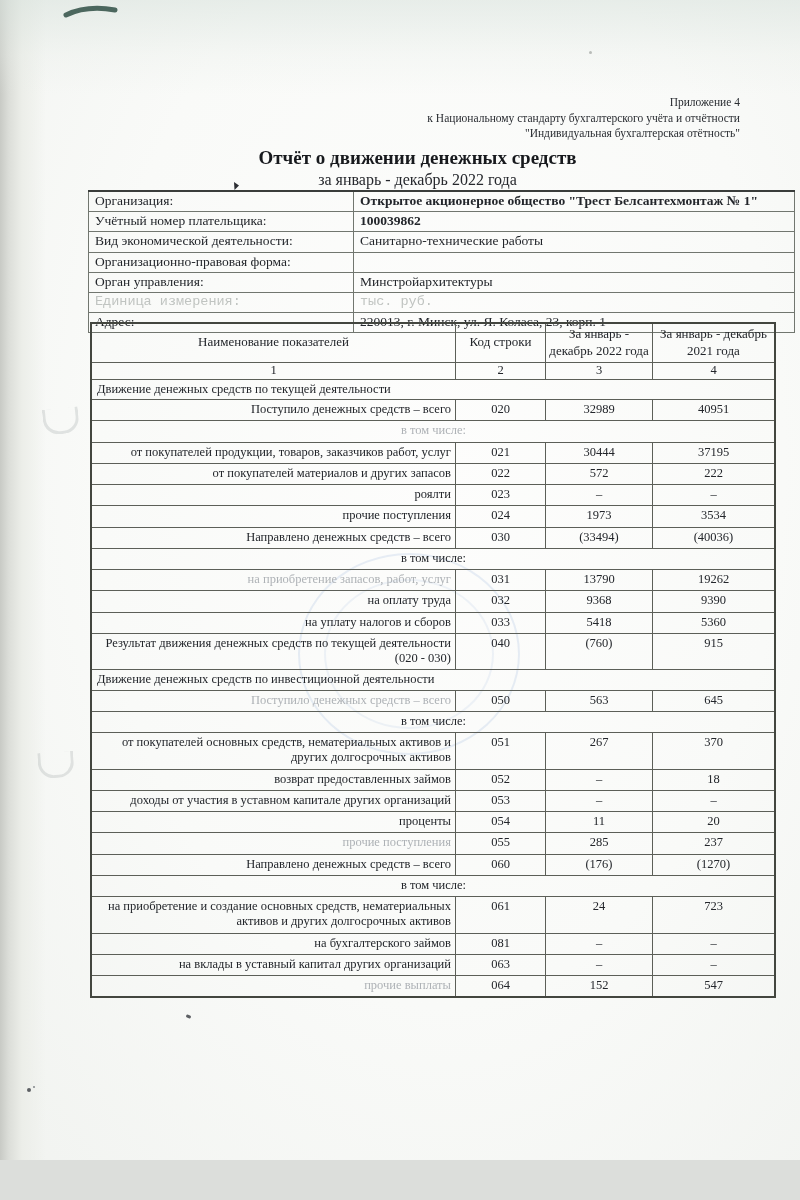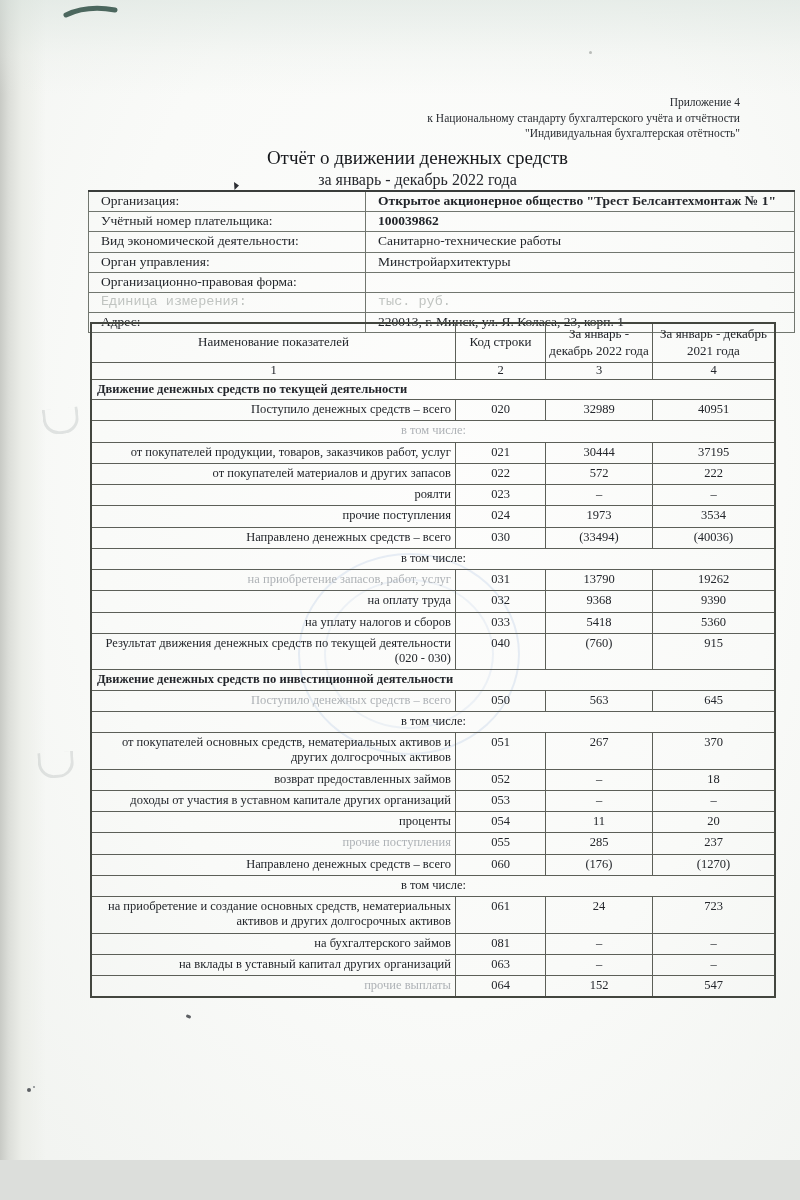--- a/index.html
+++ b/index.html
@@ -30,40 +30,40 @@
   .submark{position:absolute;left:234px;top:182px;width:5px;height:8px;background:#2c2e33;
          clip-path:polygon(0 0,100% 45%,10% 100%);z-index:3;}
   .speck{position:absolute;background:#5d6064;border-radius:2px;z-index:3;}
   .speck.s1{left:186px;top:1015px;width:5px;height:3px;transform:rotate(25deg);}
   .speck.s2{left:27px;top:1088px;width:4px;height:4px;box-shadow:5px -3px 0 -1px #83868a;}
   .speck.s3{left:589px;top:51px;width:3px;height:3px;background:#b9bcb9;}
   
   .appendix{position:absolute;top:95px;right:60px;text-align:right;
             font-size:11.5px;line-height:15.5px;color:#2a2d32;z-index:4;}
   .title{position:absolute;top:147px;left:90px;width:655px;text-align:center;
-         font-size:19px;font-weight:normal;color:#17191d;z-index:4;}
+         font-size:19px;font-weight:bold;color:#17191d;z-index:4;}
   .subtitle{position:absolute;top:171px;left:90px;width:655px;text-align:center;
          font-size:16px;color:#26282d;z-index:4;}
   
   .info-table{position:absolute;top:190px;left:88px;width:707px;z-index:4;
       border-collapse:collapse;table-layout:fixed;font-size:13.5px;border-top:2px solid #3a3d3b;}
-  .info-table td{border:1px solid #71766f;padding:1px 12px 2px;height:15px;
+  .info-table td{border:1px solid #71766f;padding:1px 6px 2px;height:15px;
       white-space:nowrap;overflow:hidden;line-height:1.2;}
   .i-label{width:252px;}
   
   .report-table{position:absolute;top:322px;left:90px;width:655px;z-index:4;
       border-collapse:collapse;table-layout:fixed;font-size:12.5px;border:2px solid #43463f;}
   .report-table th,.report-table td{border:1px solid #5c5f58;}
   .report-table th{font-weight:normal;text-align:center;vertical-align:middle;
       font-size:13px;line-height:1.3;padding:2px 3px;}
   .h-name{width:357px;}.h-code{width:83px;}.h-2022{width:100px;}.h-2021{width:115px;}
   .numrow td{text-align:center;font-size:12.5px;padding:0 0 1px;height:15px;}
   .name-cell{text-align:right;padding:2px 4px 3px 5px;line-height:1.22;vertical-align:top;}
   .code-cell,.val-cell{text-align:center;vertical-align:top;padding:2px 2px 3px;line-height:1.22;}
-  .section-cell{font-weight:bold;text-align:left;padding:2px 4px 2px 5px;line-height:1.22;}
+  .section-cell{font-weight:normal;text-align:left;padding:2px 4px 2px 5px;line-height:1.22;}
   .sub-cell{text-align:center;padding:2px 4px 3px 5px;line-height:1.22;}
   .bold{font-weight:bold;}
   .faded{color:#aeb2b6;}
   .faded2{color:#c0c4c1;font-family:Liberation Mono, monospace;}
 </style>
 </head>
 <body>
 
 <div class="page">
 
@@ -95,26 +95,26 @@
         </tr>
         <tr>
           <td class="i-label">Учётный номер плательщика:</td>
           <td class="i-value bold">100039862</td>
         </tr>
         <tr>
           <td class="i-label">Вид экономической деятельности:</td>
           <td class="i-value">Санитарно-технические работы</td>
         </tr>
         <tr>
+          <td class="i-label">Организационно-правовая форма:</td>
+          <td class="i-value"></td>
+        </tr>
+        <tr>
           <td class="i-label">Орган управления:</td>
           <td class="i-value">Минстройархитектуры</td>
-        </tr>
-        <tr>
-          <td class="i-label">Организационно-правовая форма:</td>
-          <td class="i-value"></td>
         </tr>
         <tr>
           <td class="i-label faded2">Единица измерения:</td>
           <td class="i-value faded2">тыс. руб.</td>
         </tr>
         <tr>
           <td class="i-label">Адрес:</td>
           <td class="i-value">220013, г. Минск, ул. Я. Коласа, 23, корп. 1</td>
         </tr>
       </tbody>

